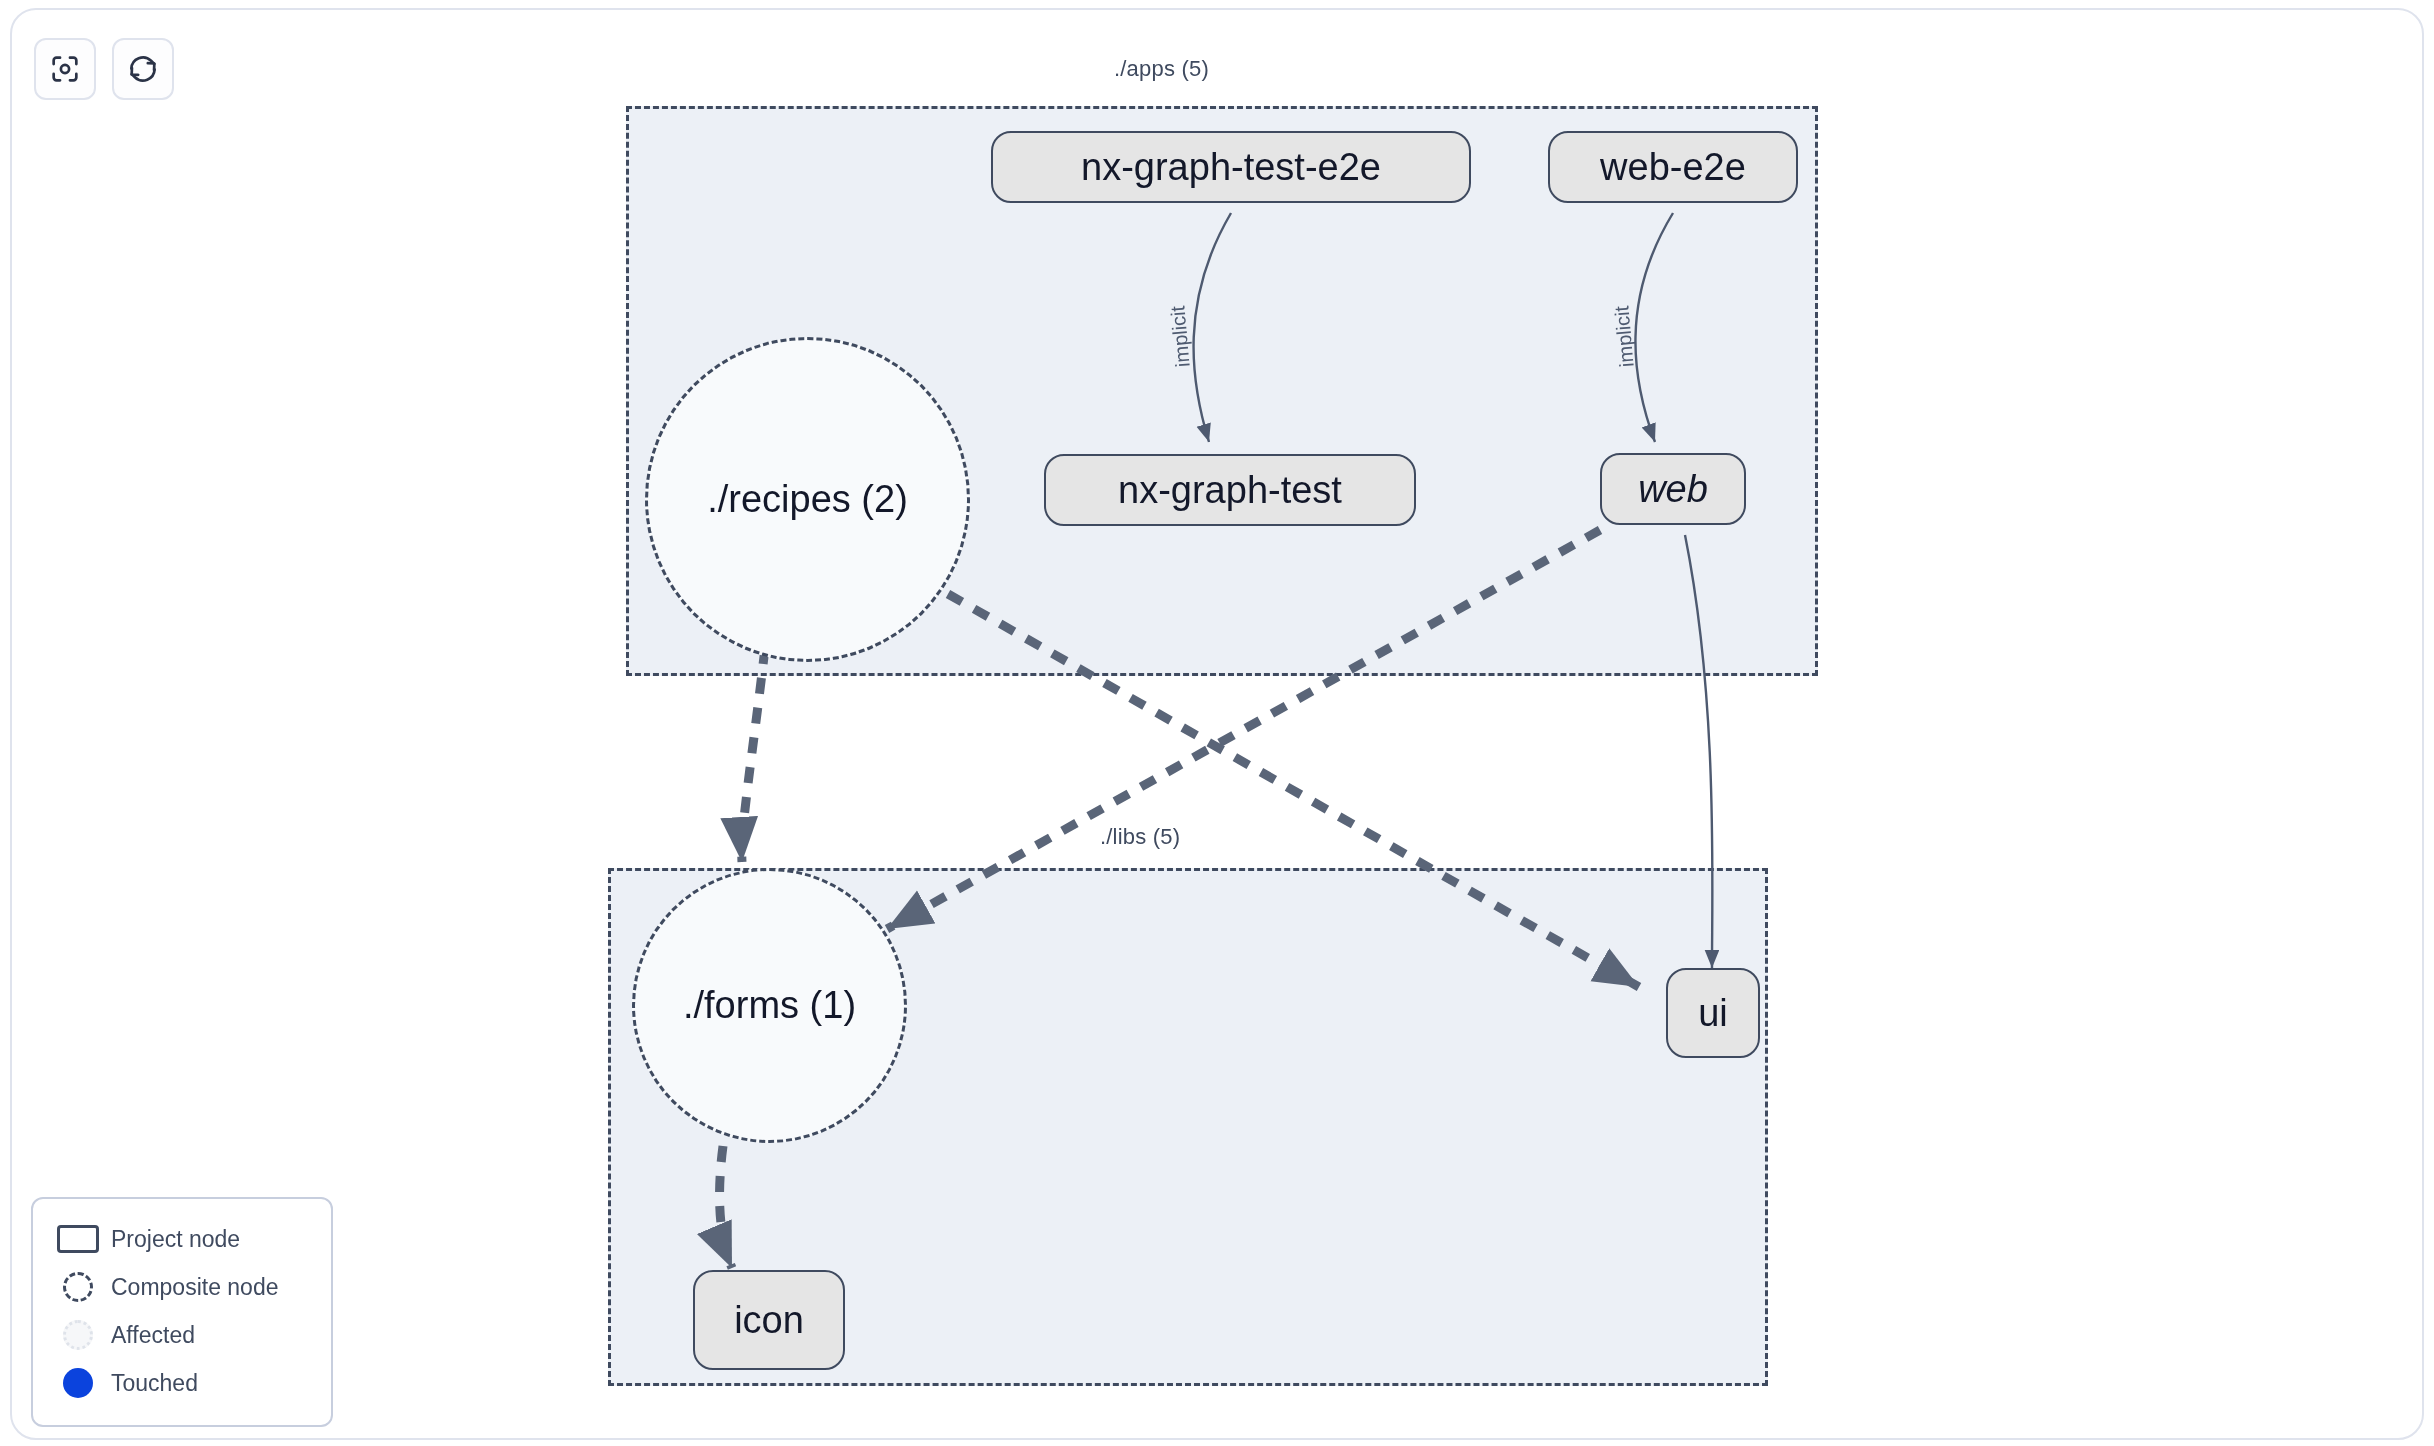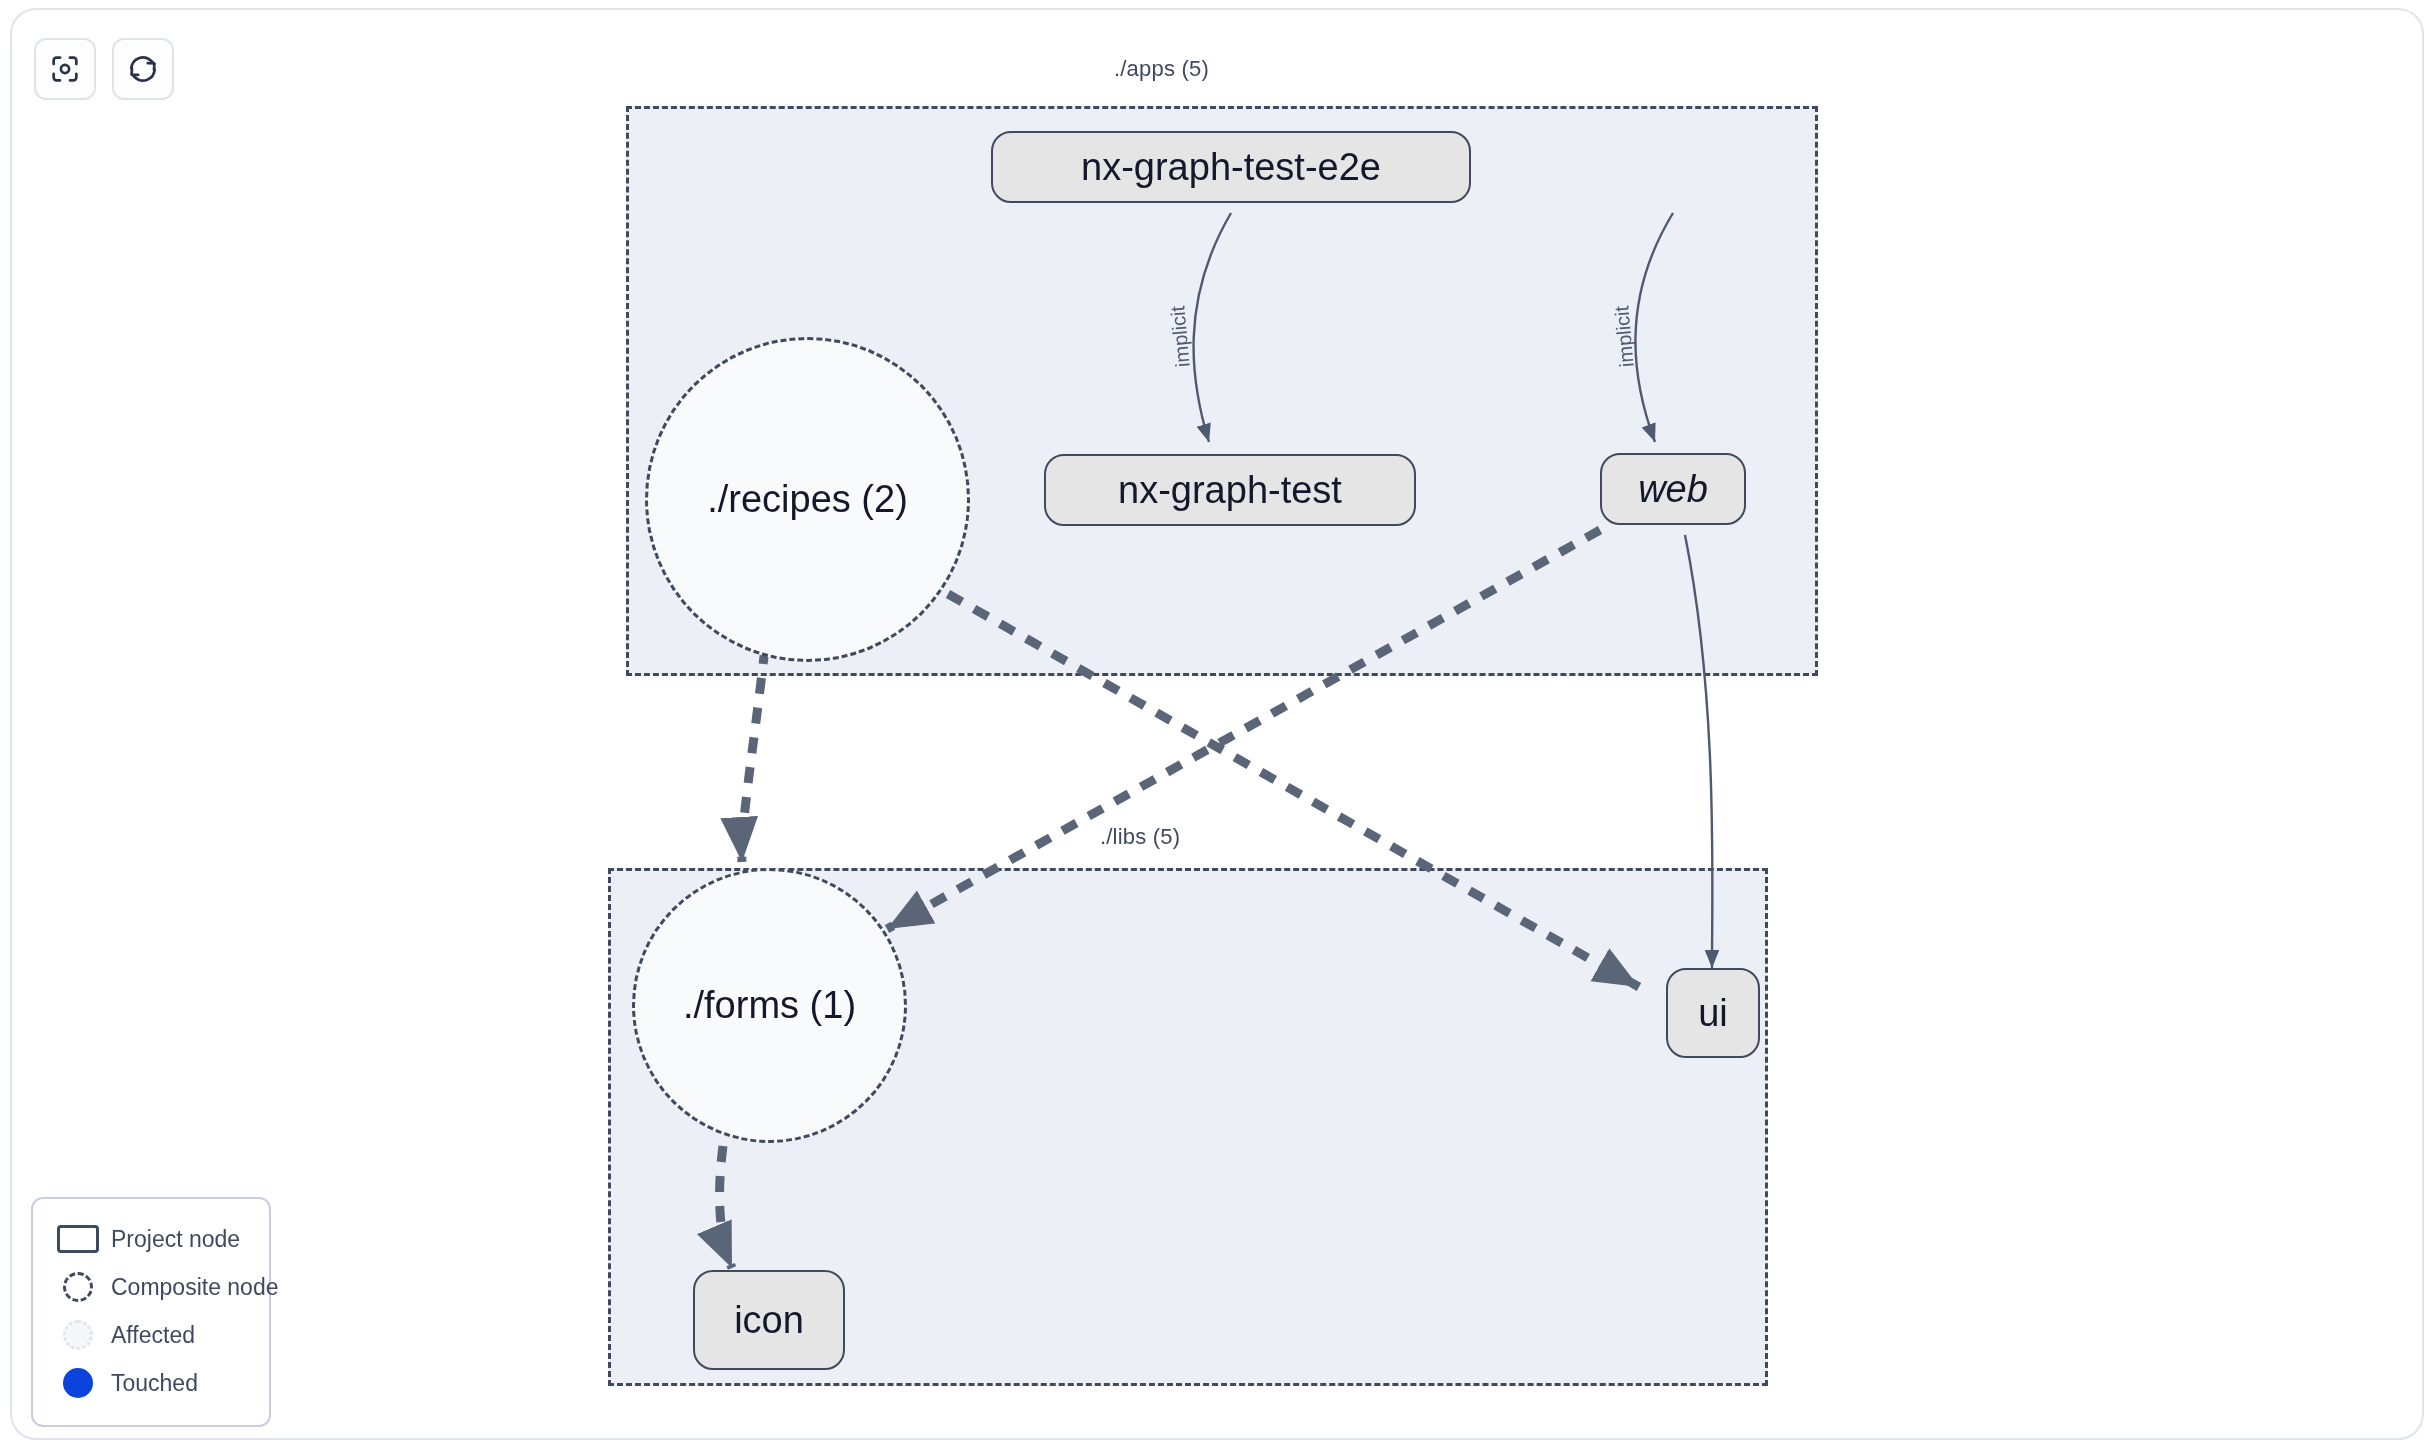--- a/index.html
+++ b/index.html
@@ -117,21 +117,21 @@
     white-space: nowrap;
     transform-origin: center center;
     z-index: 26;
   }
 
   
   .legend {
     position: absolute;
     left: 31px;
     top: 1197px;
-    width: 240px;
+    width: 302px;
     border: 2px solid #c7cede;
     border-radius: 12px;
     background: #ffffff;
     padding: 16px 18px 18px 18px;
     box-sizing: border-box;
     z-index: 45;
   }
   .legend-row {
     display: flex;
     align-items: center;
@@ -238,20 +238,21 @@
     <path d="M1600,530 L887,929" fill="none" stroke="#5a6578" stroke-width="9" stroke-dasharray="16 14" marker-end="url(#ah-dash)"></path>
 
     <path d="M723,1146 C716,1200 720,1240 732,1268" fill="none" stroke="#5a6578" stroke-width="9" stroke-dasharray="16 14" marker-end="url(#ah-dash)"></path>
   </svg>
 
   <div class="group-label" style="left:1114px; top:56px;">./apps (5)</div>
   <div class="group-label" style="left:1100px; top:824px;">./libs (5)</div>
 
   <div class="node-rect" style="left:991px; top:131px; width:480px; height:72px;">nx-graph-test-e2e</div>
 
+  <div class="node-rect" style="left:1548px; top:131px; width:250px; height:72px;">web-e2e</div>
 
   <div class="node-composite" style="left:645px; top:337px; width:325px; height:325px;text-align:center;">./recipes (2)</div>
 
   <div class="node-rect" style="left:1044px; top:454px; width:372px; height:72px;">nx-graph-test</div>
 
   <div class="node-rect" style="left:1600px; top:453px; width:146px; height:72px;font-style:italic;">web</div>
 
   <div class="node-composite" style="left:632px; top:868px; width:275px; height:275px;">./forms (1)</div>
 
   <div class="node-rect" style="left:1666px; top:968px; width:94px; height:90px;">ui</div>

